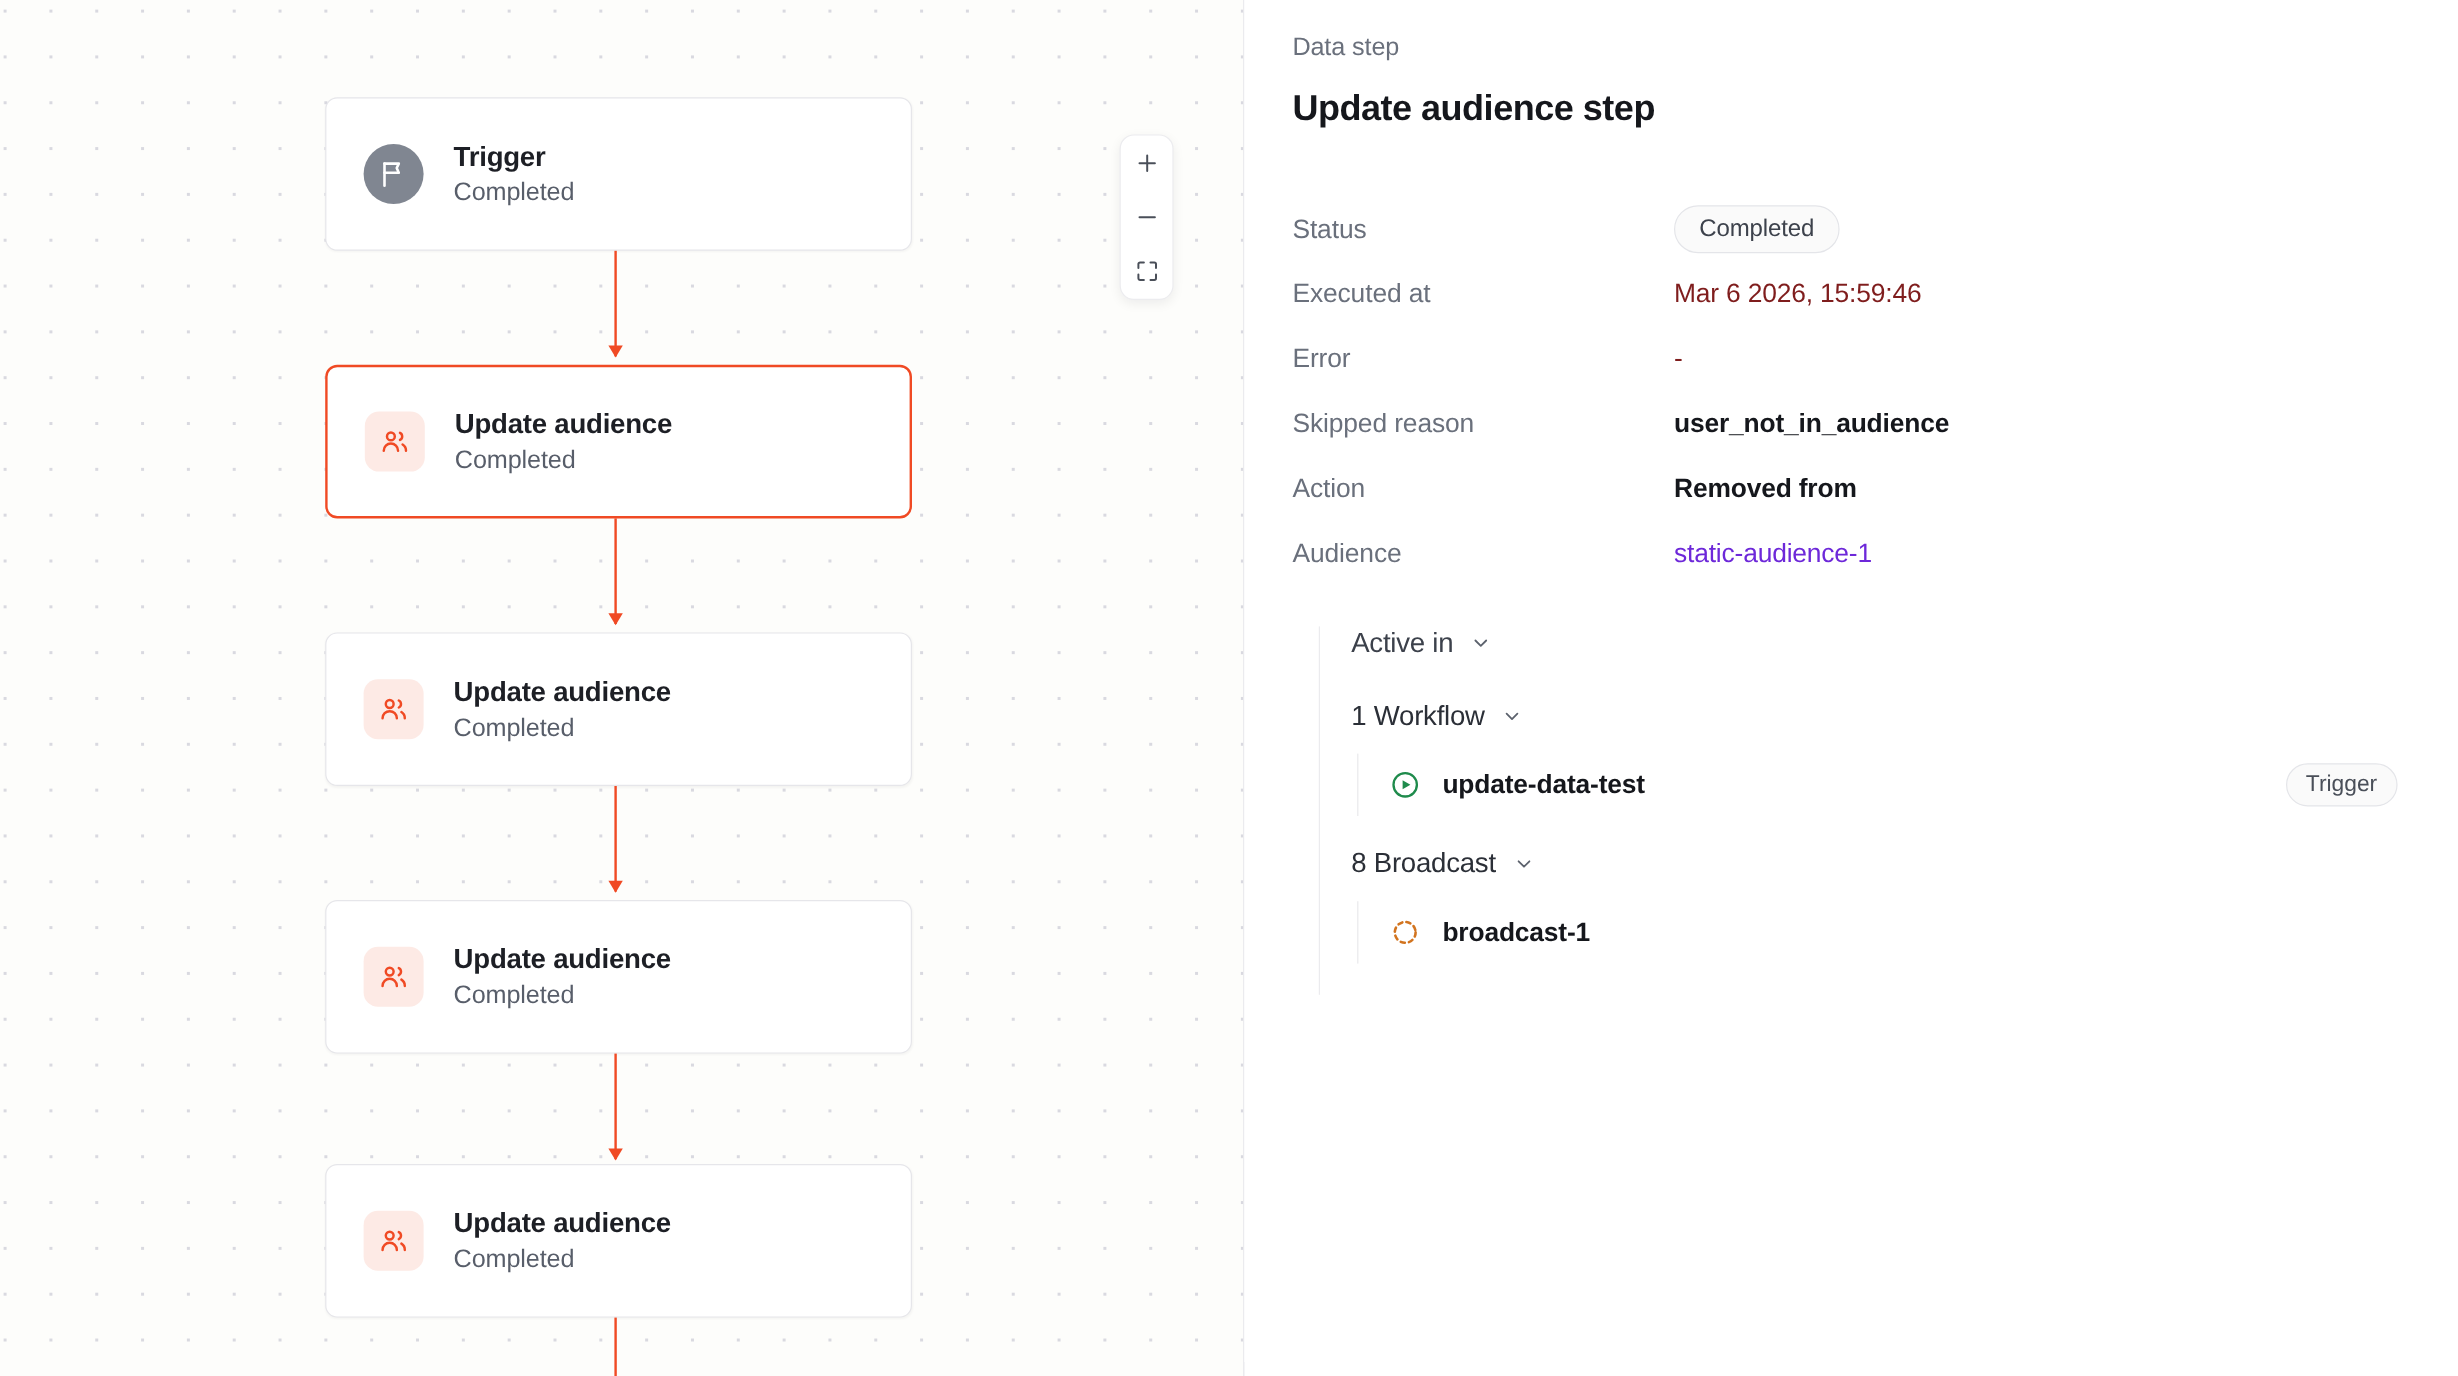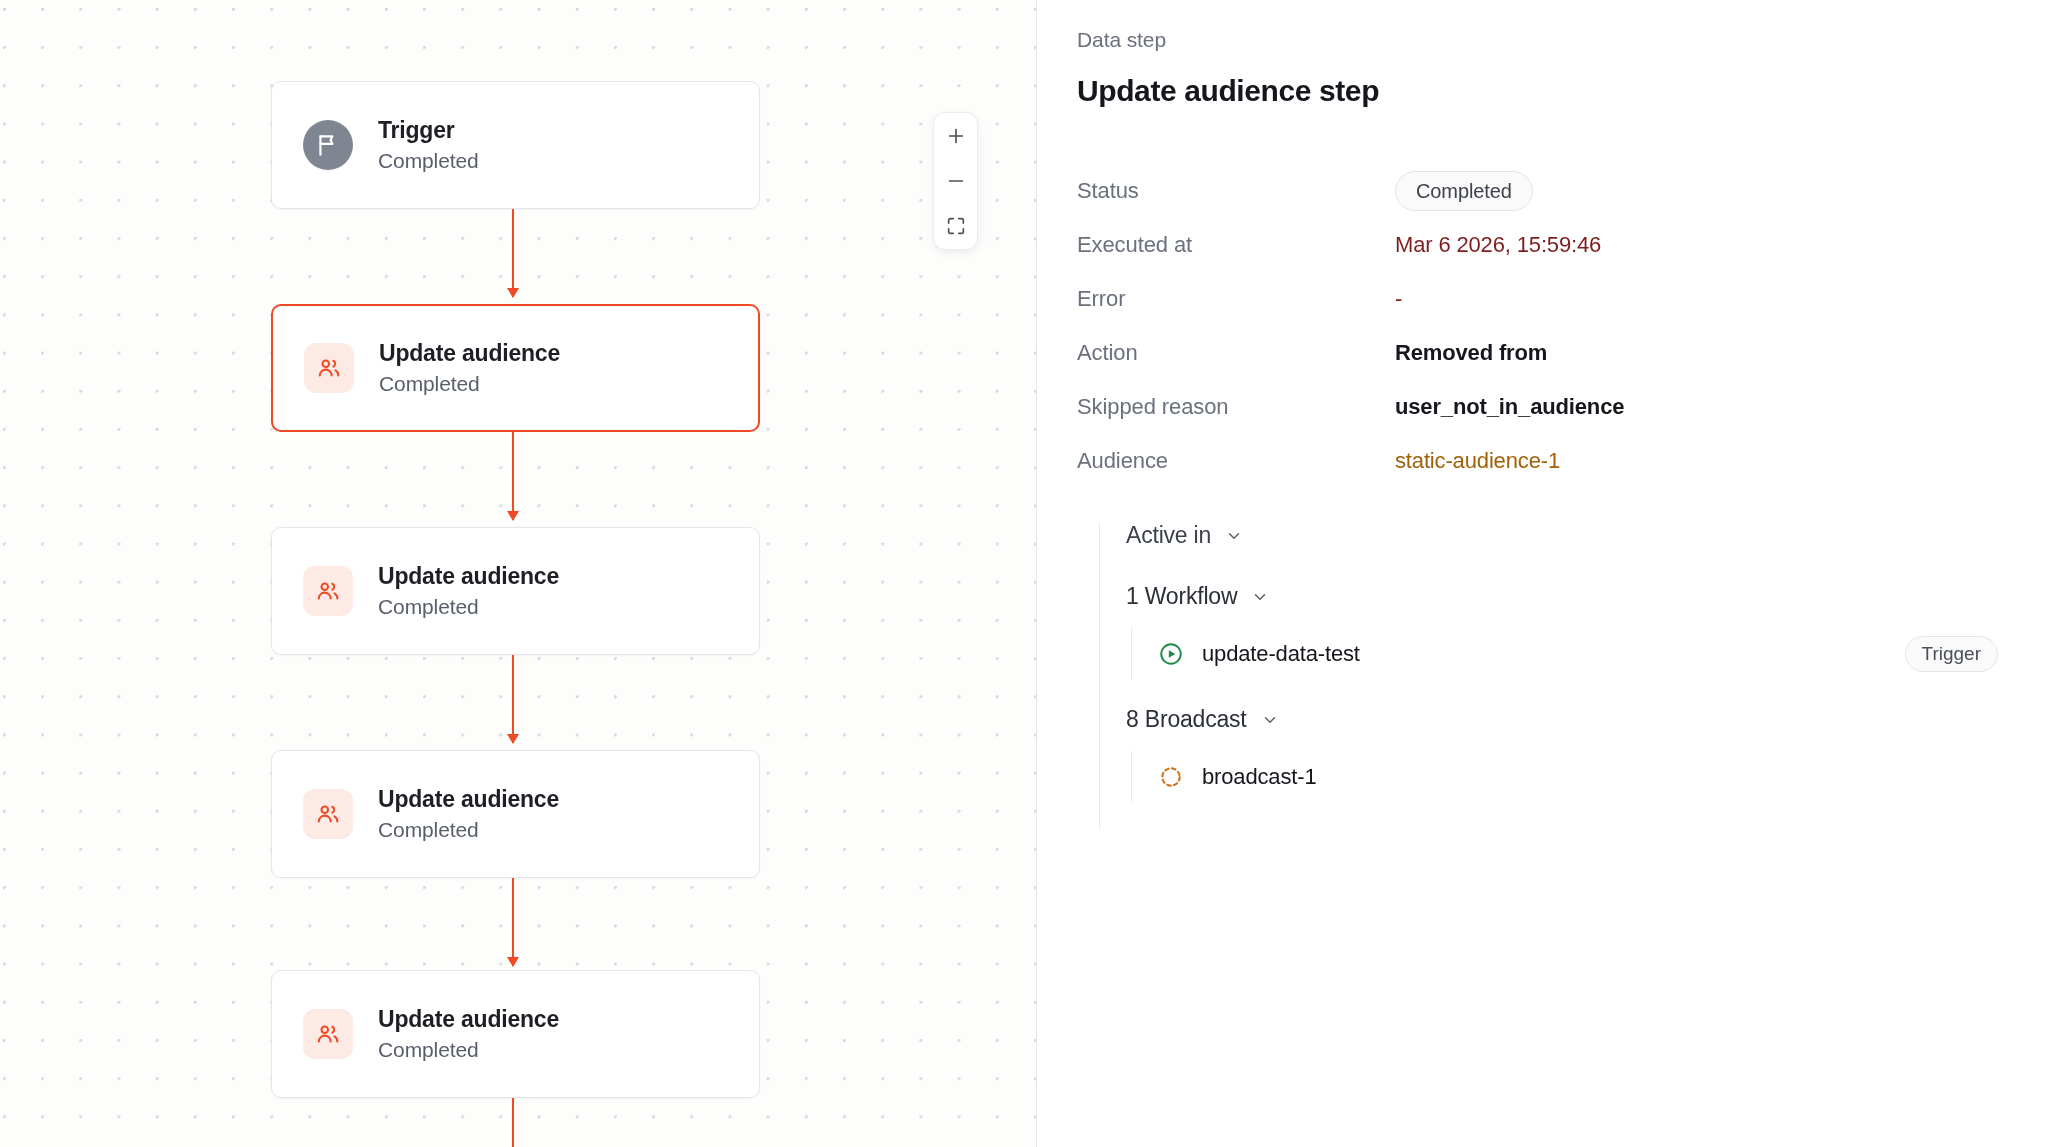--- a/index.html
+++ b/index.html
@@ -177,21 +177,21 @@
     letter-spacing: -0.1px;
   }
   .kv-val {
     font-size: 22px;
     color: #15171c;
     font-weight: 600;
     letter-spacing: -0.15px;
   }
   .kv-val.dim { font-weight: 400; color: #7f1d1d; }
   .kv-val.link {
-    color: #a16207;
+    color: #6d28d9;
     font-weight: 500;
     cursor: pointer;
   }
 
   .pill {
     display: inline-flex;
     align-items: center;
     height: 40px;
     padding: 0 20px;
     border-radius: 20px;
@@ -242,20 +242,21 @@
     align-items: center;
     height: 52px;
     gap: 18px;
     position: relative;
     cursor: pointer;
   }
   .entity-name {
     font-size: 22px;
     color: #15171c;
     letter-spacing: -0.15px;
+    font-weight: bold;
   }
   .entity-badge {
     position: absolute;
     right: 10px;
     display: inline-flex;
     align-items: center;
     height: 36px;
     padding: 0 16px;
     border-radius: 18px;
     border: 1px solid #e4e5e9;
@@ -397,27 +398,27 @@
         <div class="kv-key">Executed at</div>
         <div class="kv-val dim">Mar 6 2026, 15:59:46</div>
       </div>
 
       <div class="kv-row">
         <div class="kv-key">Error</div>
         <div class="kv-val dim">-</div>
       </div>
 
       <div class="kv-row">
+        <div class="kv-key">Skipped reason</div>
+        <div class="kv-val">user_not_in_audience</div>
+      </div>
+
+      <div class="kv-row">
         <div class="kv-key">Action</div>
         <div class="kv-val">Removed from</div>
-      </div>
-
-      <div class="kv-row">
-        <div class="kv-key">Skipped reason</div>
-        <div class="kv-val">user_not_in_audience</div>
       </div>
 
       <div class="kv-row">
         <div class="kv-key">Audience</div>
         <div class="kv-val link">static-audience-1</div>
       </div>
 
     </div>
 
     <div class="active-block">

